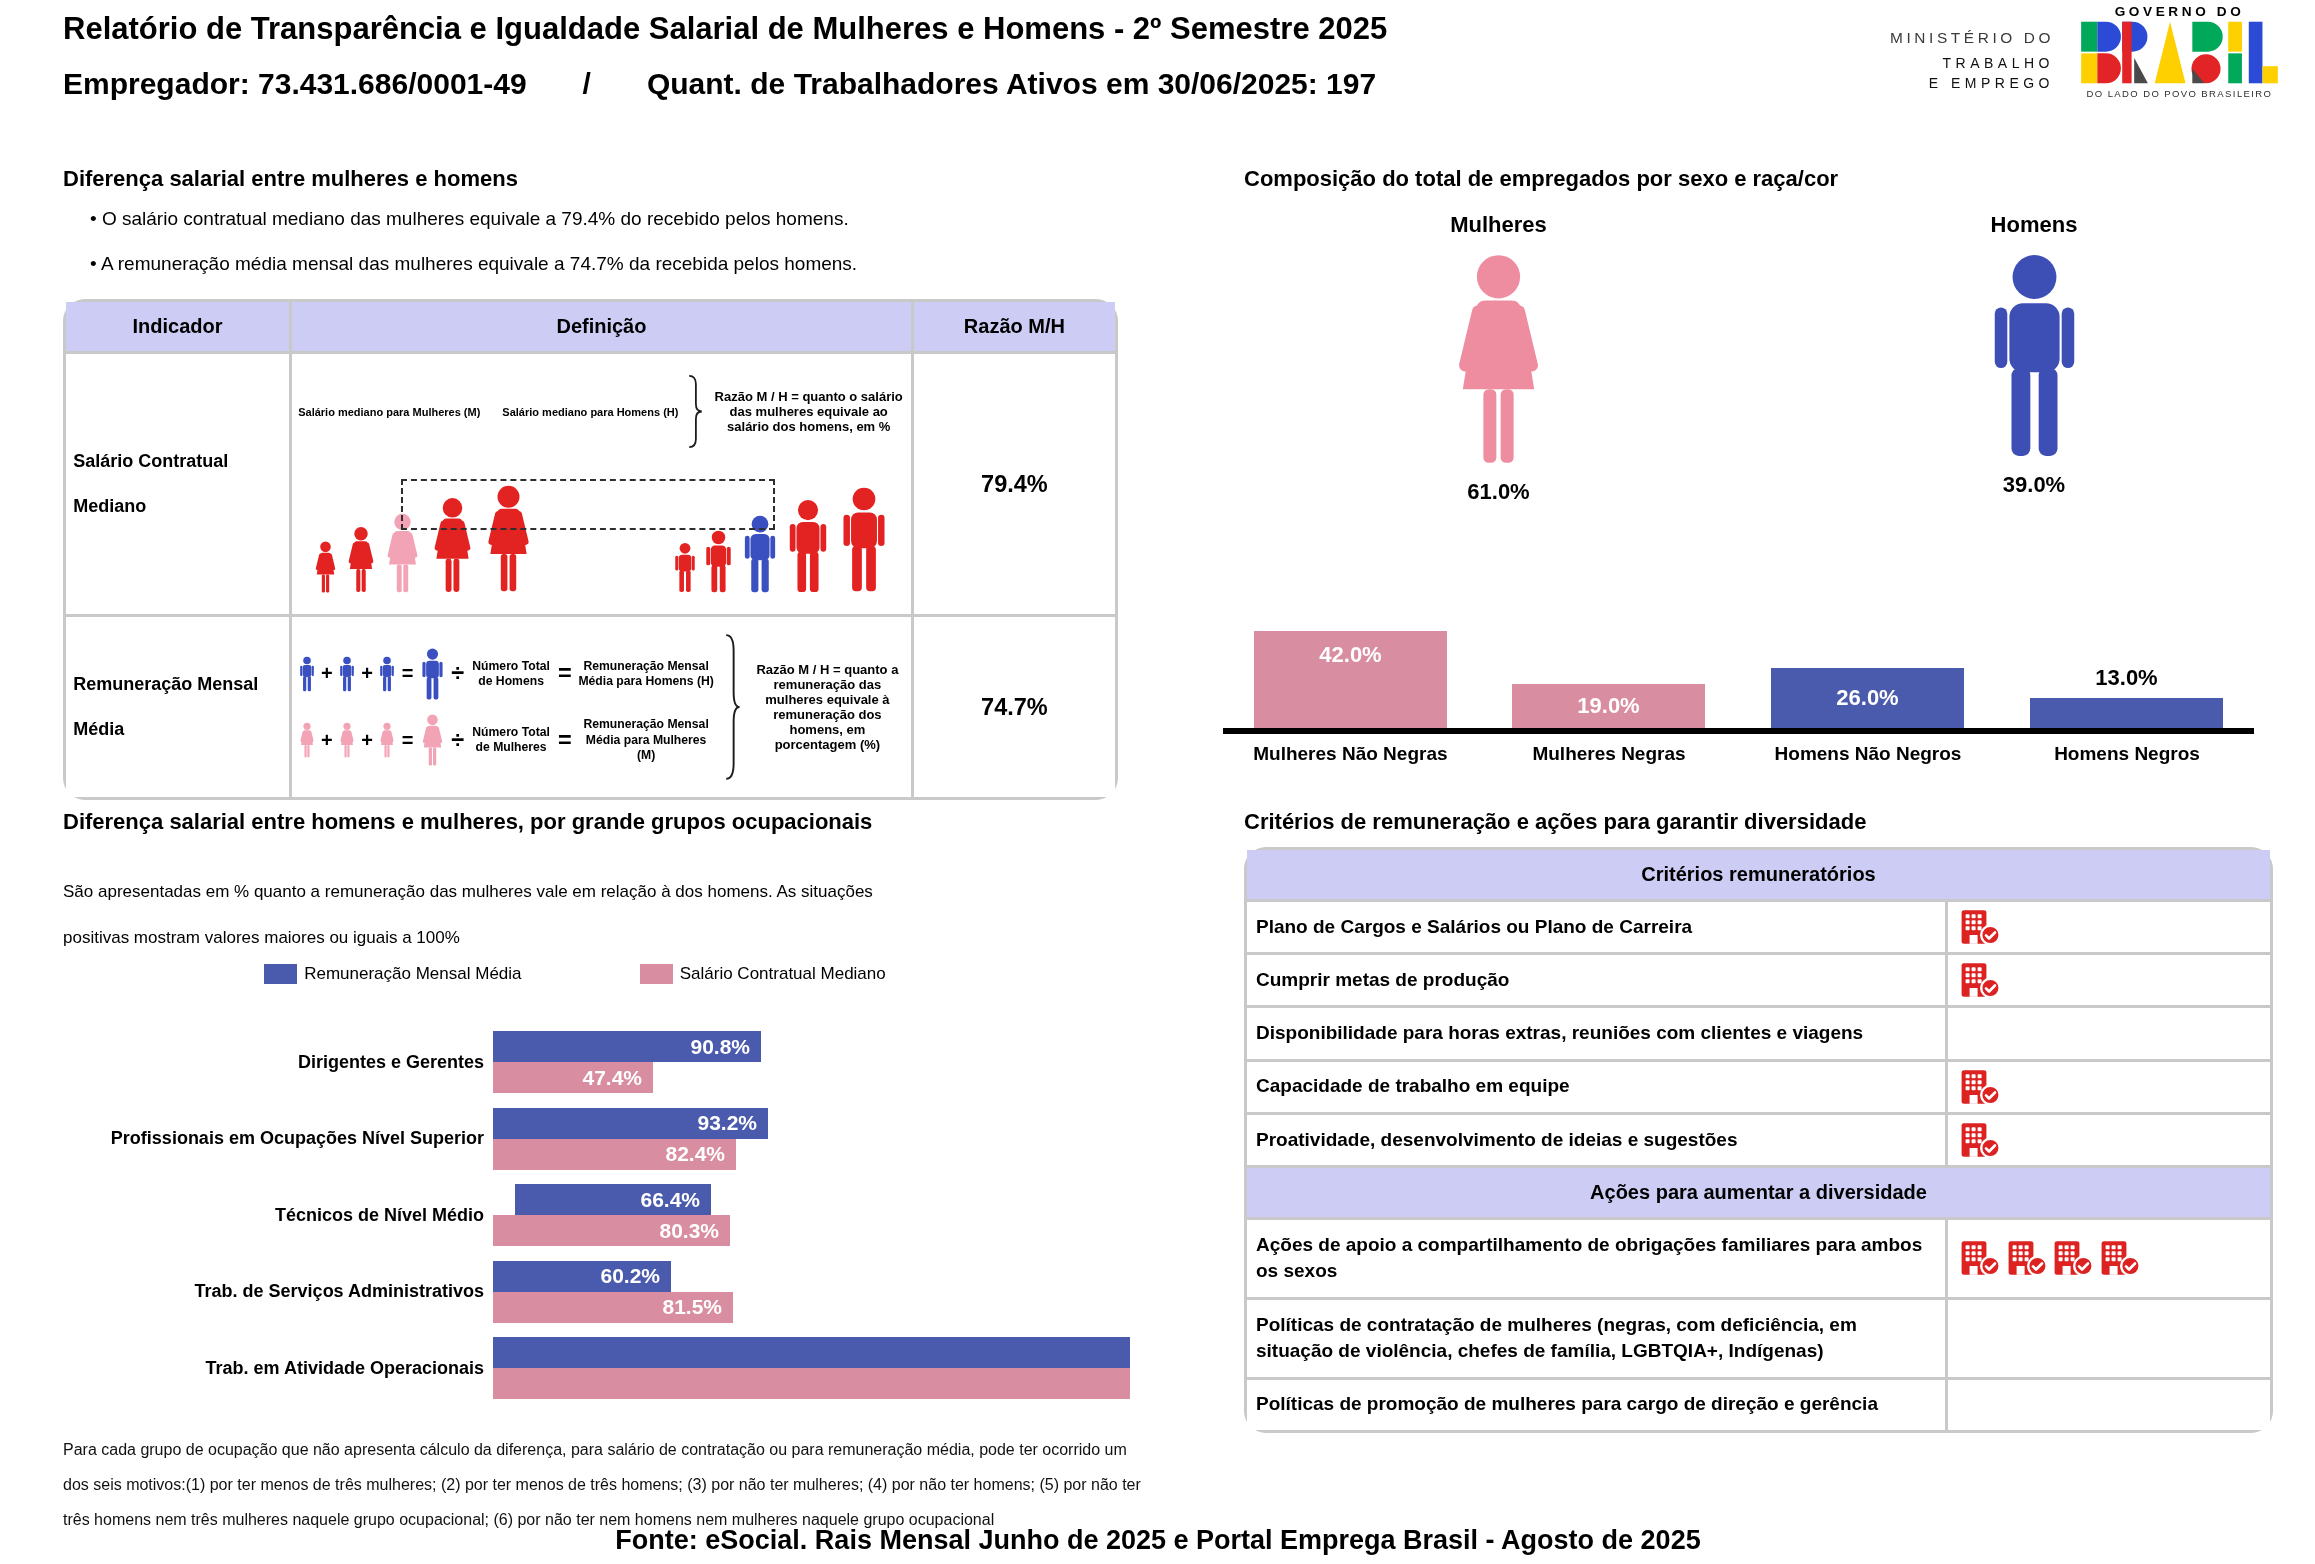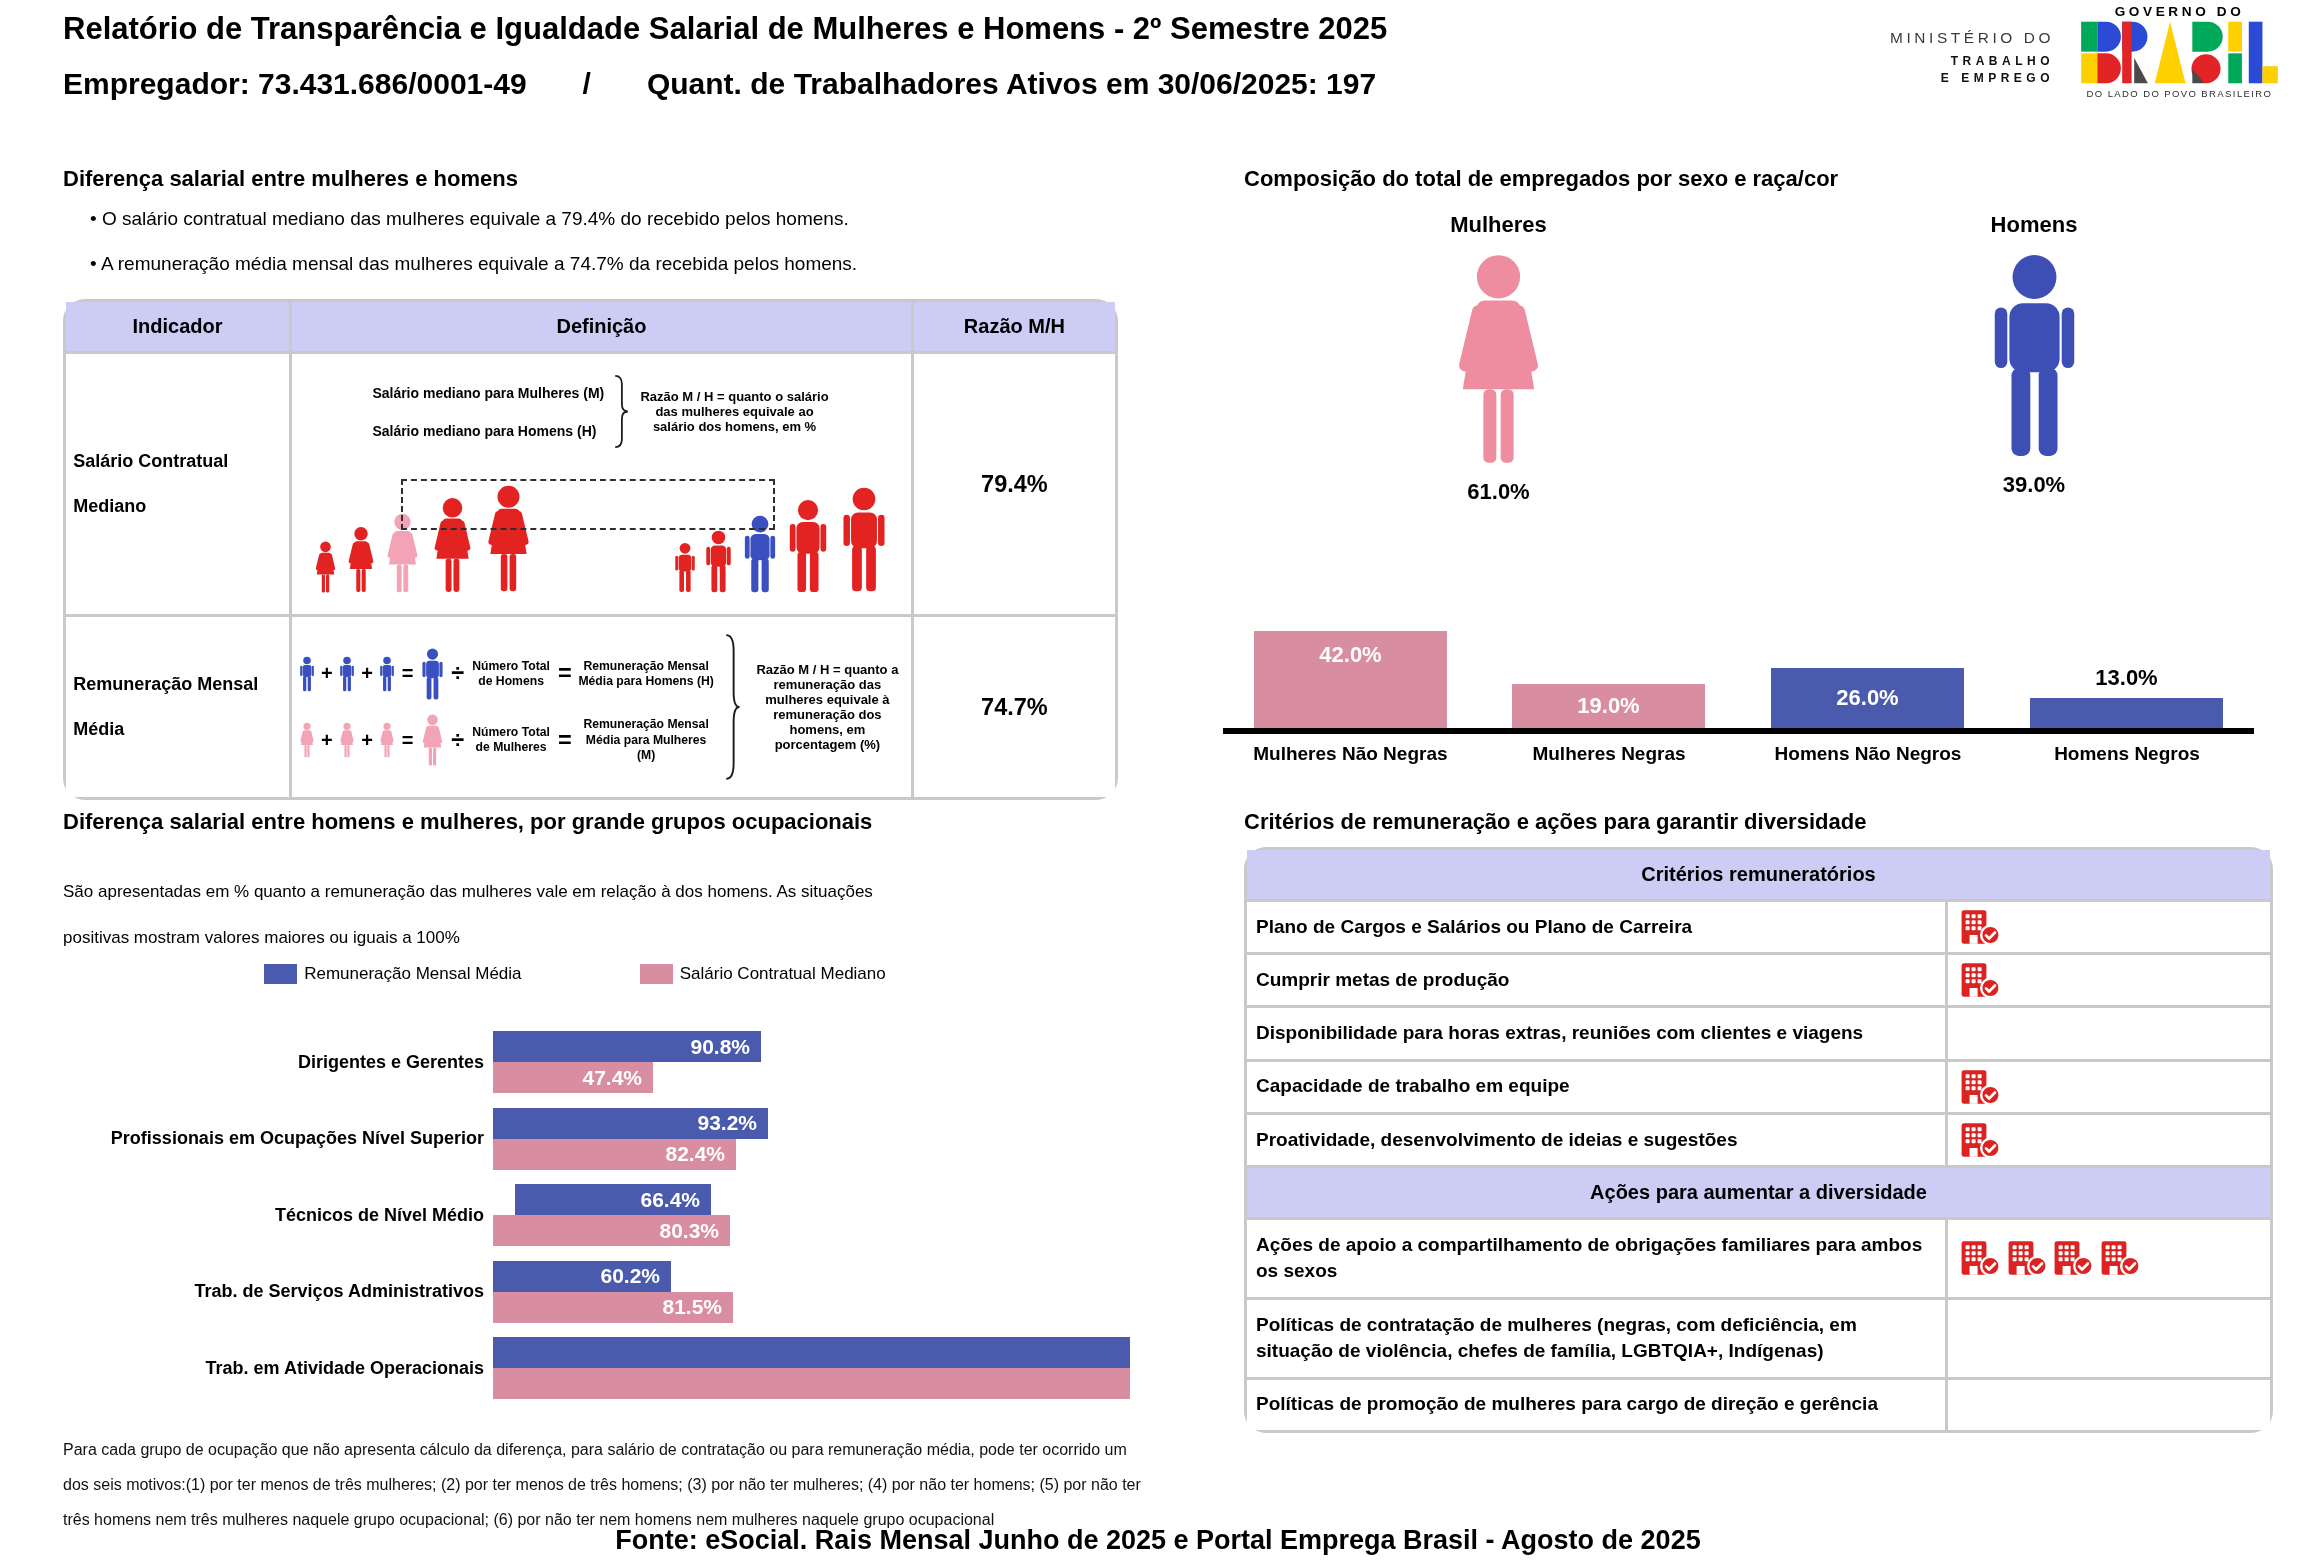--- a/index.html
+++ b/index.html
@@ -4,21 +4,21 @@
 <style>
   html,body{margin:0;padding:0;background:#fff;}
   .page{position:relative;width:2316px;height:1564px;background:#fff;overflow:hidden;
         font-family:"Liberation Sans",sans-serif;color:#000;}
   
   .h1{position:absolute;left:63px;top:11px;font-size:31px;font-weight:bold;}
   .h2{position:absolute;left:63px;top:67px;font-size:30px;font-weight:bold;}
   .h2 .sep{display:inline-block;margin:0 56px;}
   .ministry{position:absolute;left:1769px;top:27px;width:285px;text-align:right;line-height:1.45;}
   .ministry .m1{font-size:15.4px;letter-spacing:3.6px;color:#3a3a3a;margin-bottom:3.6px;}
-  .ministry .m2{font-size:12px;font-weight:bold;letter-spacing:4.5px;color:#101010;}
+  .ministry .m2{font-size:14px;font-weight:normal;letter-spacing:4.5px;color:#101010;}
   .gov{position:absolute;left:2072px;top:3.6px;width:215px;text-align:center;}
   .gov .g1{font-size:13.6px;font-weight:bold;letter-spacing:3.6px;margin-bottom:1.8px;}
   .gov .g2{font-size:9.5px;letter-spacing:1.4px;color:#2d2d2d;margin-top:2.7px;}
   .gov svg{display:block;margin:0 auto;}
   
   .sech{position:absolute;font-size:22px;font-weight:bold;}
   
   .bullets{position:absolute;left:90px;top:208px;list-style:none;margin:0;padding:0;}
   .bullets li{font-size:19px;margin-bottom:22.6px;}
   .bullets li::before{content:"• ";}
@@ -28,21 +28,21 @@
   table.grid .band{background:#ccccf4;text-align:center;font-weight:bold;font-size:20px;height:47px;}
   
   .t1{position:absolute;left:63px;top:299px;width:1055px;}
   .t1 th{height:47px;font-size:20px;}
   .t1 .ind{width:256px;font-size:18px;font-weight:bold;padding-left:7.2px;vertical-align:middle;line-height:2.5;}
   .t1 .ratio{width:256px;font-size:23.5px;font-weight:bold;text-align:center;vertical-align:middle;}
   .t1 .def{width:525px;vertical-align:top;padding:7.2px 5.4px;}
   .t1 tr.r1 td{height:246px;}
   .t1 tr.r2 td{height:165px;}
   .d1top{display:flex;justify-content:center;align-items:center;gap:9px;margin-top:7.2px;}
-  .d1labels{display:flex;flex-direction:column;gap:22px;font-size:14px;font-weight:bold;justify-content:flex-end;}
+  .d1labels{display:flex;flex-direction:row;gap:22px;font-size:11px;font-weight:bold;justify-content:flex-end;}
   .dnote{font-size:13px;font-weight:bold;text-align:center;}
   .w210{width:192px;}.w170{width:156px;}
   .brace{stroke:#1c1c1c;fill:none;}
   .figrow{position:relative;height:136px;margin:1.8px 14.5px 0 14.5px;display:flex;
           align-items:flex-end;justify-content:space-between;}
   .fgroup{display:flex;align-items:flex-end;gap:4.5px;}
   .dash{position:absolute;left:89px;right:116px;top:22px;height:47px;border:2.7px dashed #2e2e2e;}
   svg.pict{display:block;}
   .c-red{color:#e32222;}.c-pink{color:#f2a3b6;}.c-blue{color:#3a50c0;}
   .d2wrap{display:flex;align-items:center;justify-content:center;gap:9px;height:100%;}

